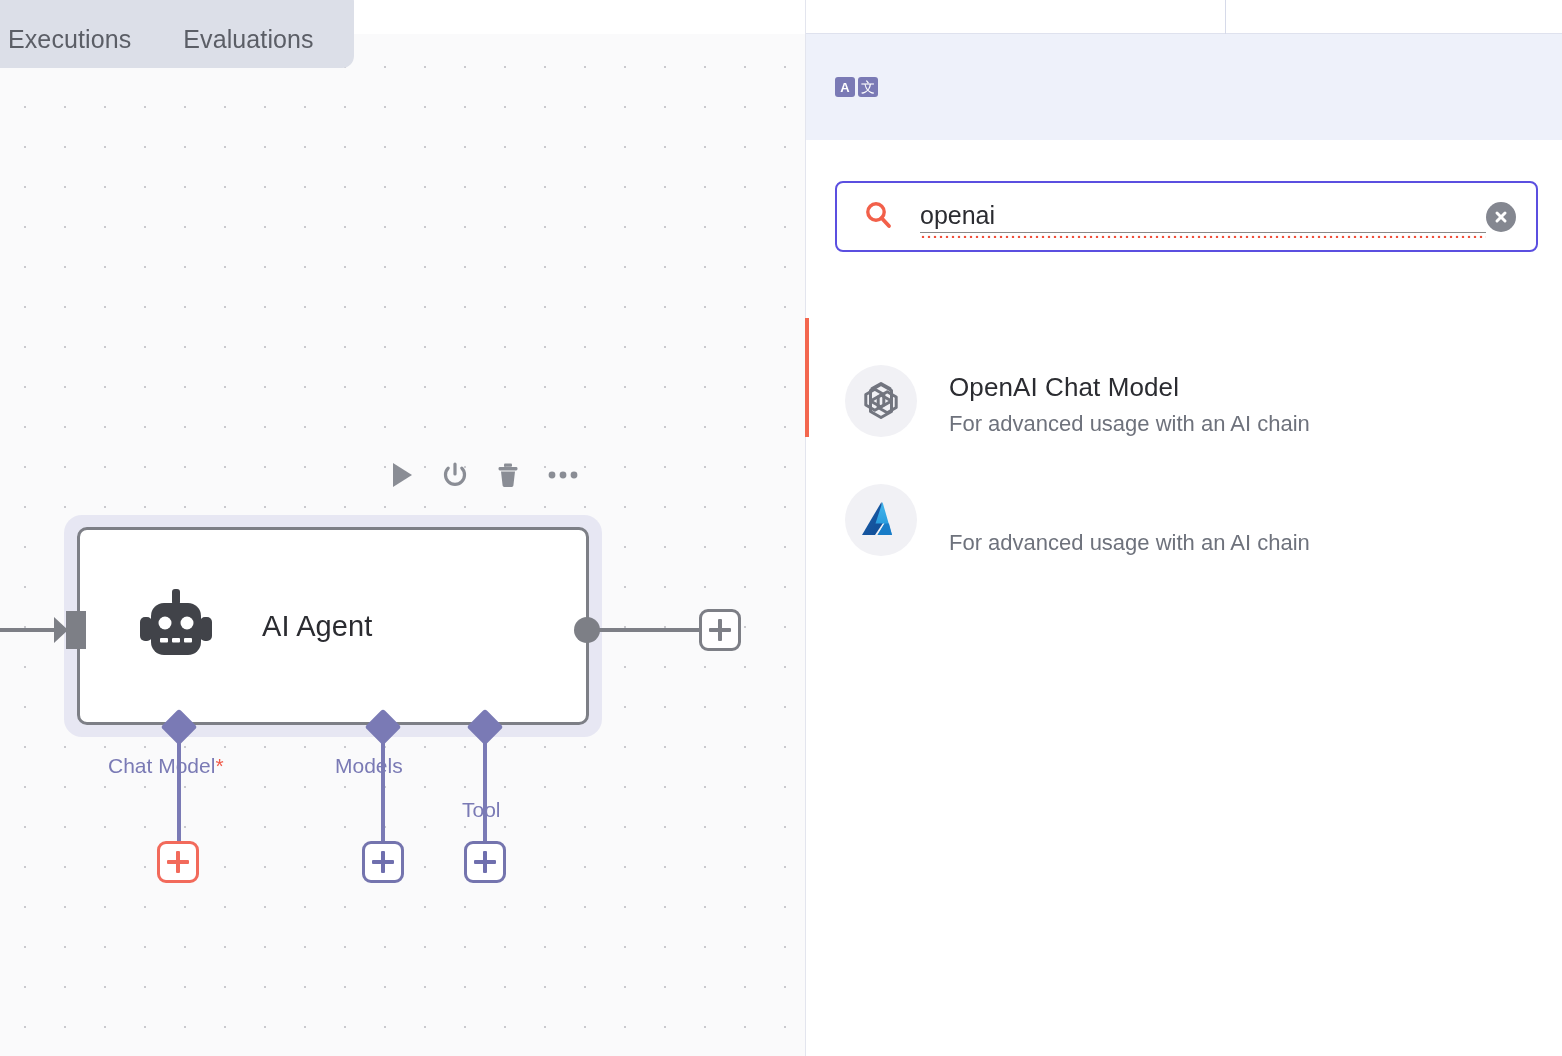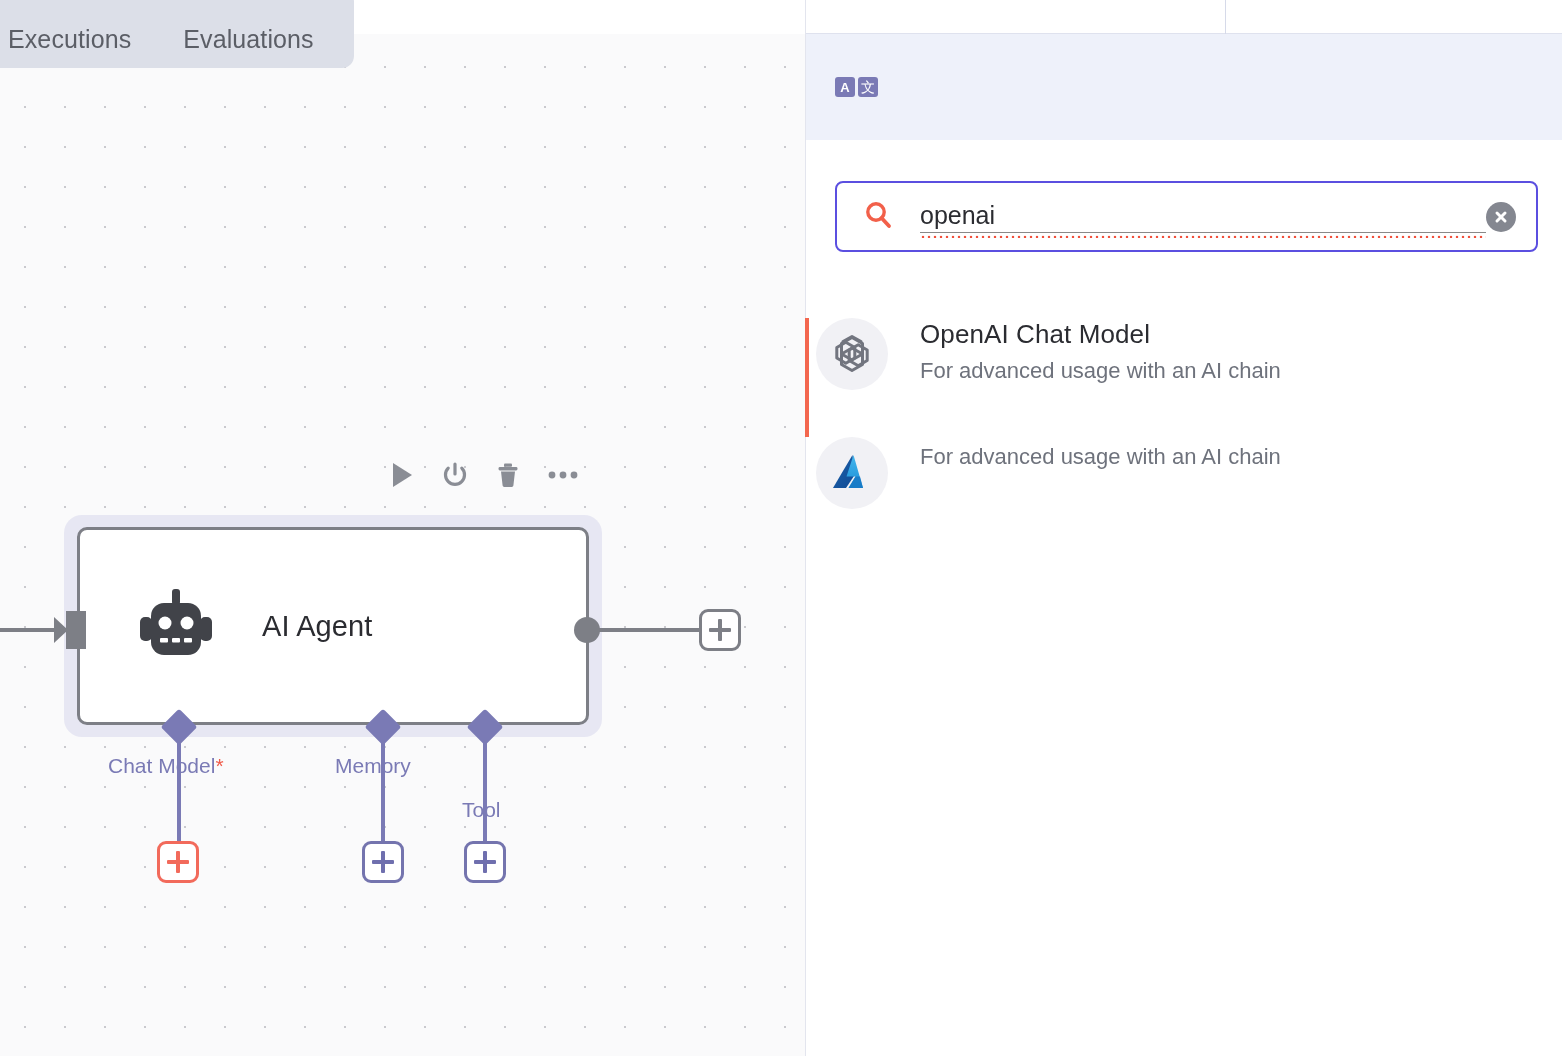--- a/index.html
+++ b/index.html
@@ -199,23 +199,23 @@
     width: 30px; height: 30px; border-radius: 50%;
     background: #848790; flex: 0 0 auto;
     display: flex; align-items: center; justify-content: center;
     cursor: pointer;
   }
 
   
   .results { position: absolute; left: 805px; top: 318px; width: 757px; }
   .result-item {
     position: relative;
-    display: flex; align-items: flex-start;
+    display: flex; align-items: flex-end;
     height: 119px;
-    padding-left: 11px;
+    padding-left: 40px;
     cursor: pointer;
   }
   .result-item.active::before {
     content: ""; position: absolute; left: 0; top: 0;
     width: 4px; height: 119px; background: #f3674f;
   }
   .result-avatar {
     width: 72px; height: 72px; border-radius: 50%;
     background: #f1f1f5;
     display: flex; align-items: center; justify-content: center;
@@ -304,21 +304,21 @@
     <div class="sub-line" style="left:177px; top:727px; height:120px;"></div>
     <div class="sub-label" style="left:108px; top:754px;">
       <span>Chat Model</span><span class="req-star">*</span>
     </div>
     <div class="plus-btn red" style="left:157px; top:841px;">
       <span class="plus-glyph"></span>
     </div>
 
     <div class="diamond" style="left:370px; top:714px;"></div>
     <div class="sub-line" style="left:381px; top:727px; height:120px;"></div>
-    <div class="sub-label" style="left:335px; top:754px;">Memory</div>
+    <div class="sub-label" style="left:335px; top:754px;">Models</div>
     <div class="plus-btn purple" style="left:362px; top:841px;">
       <span class="plus-glyph"></span>
     </div>
 
     <div class="diamond" style="left:472px; top:714px;"></div>
     <div class="sub-line" style="left:483px; top:727px; height:120px;"></div>
     <div class="sub-label" style="left:462px; top:798px;">Tool</div>
     <div class="plus-btn purple" style="left:464px; top:841px;">
       <span class="plus-glyph"></span>
     </div>

